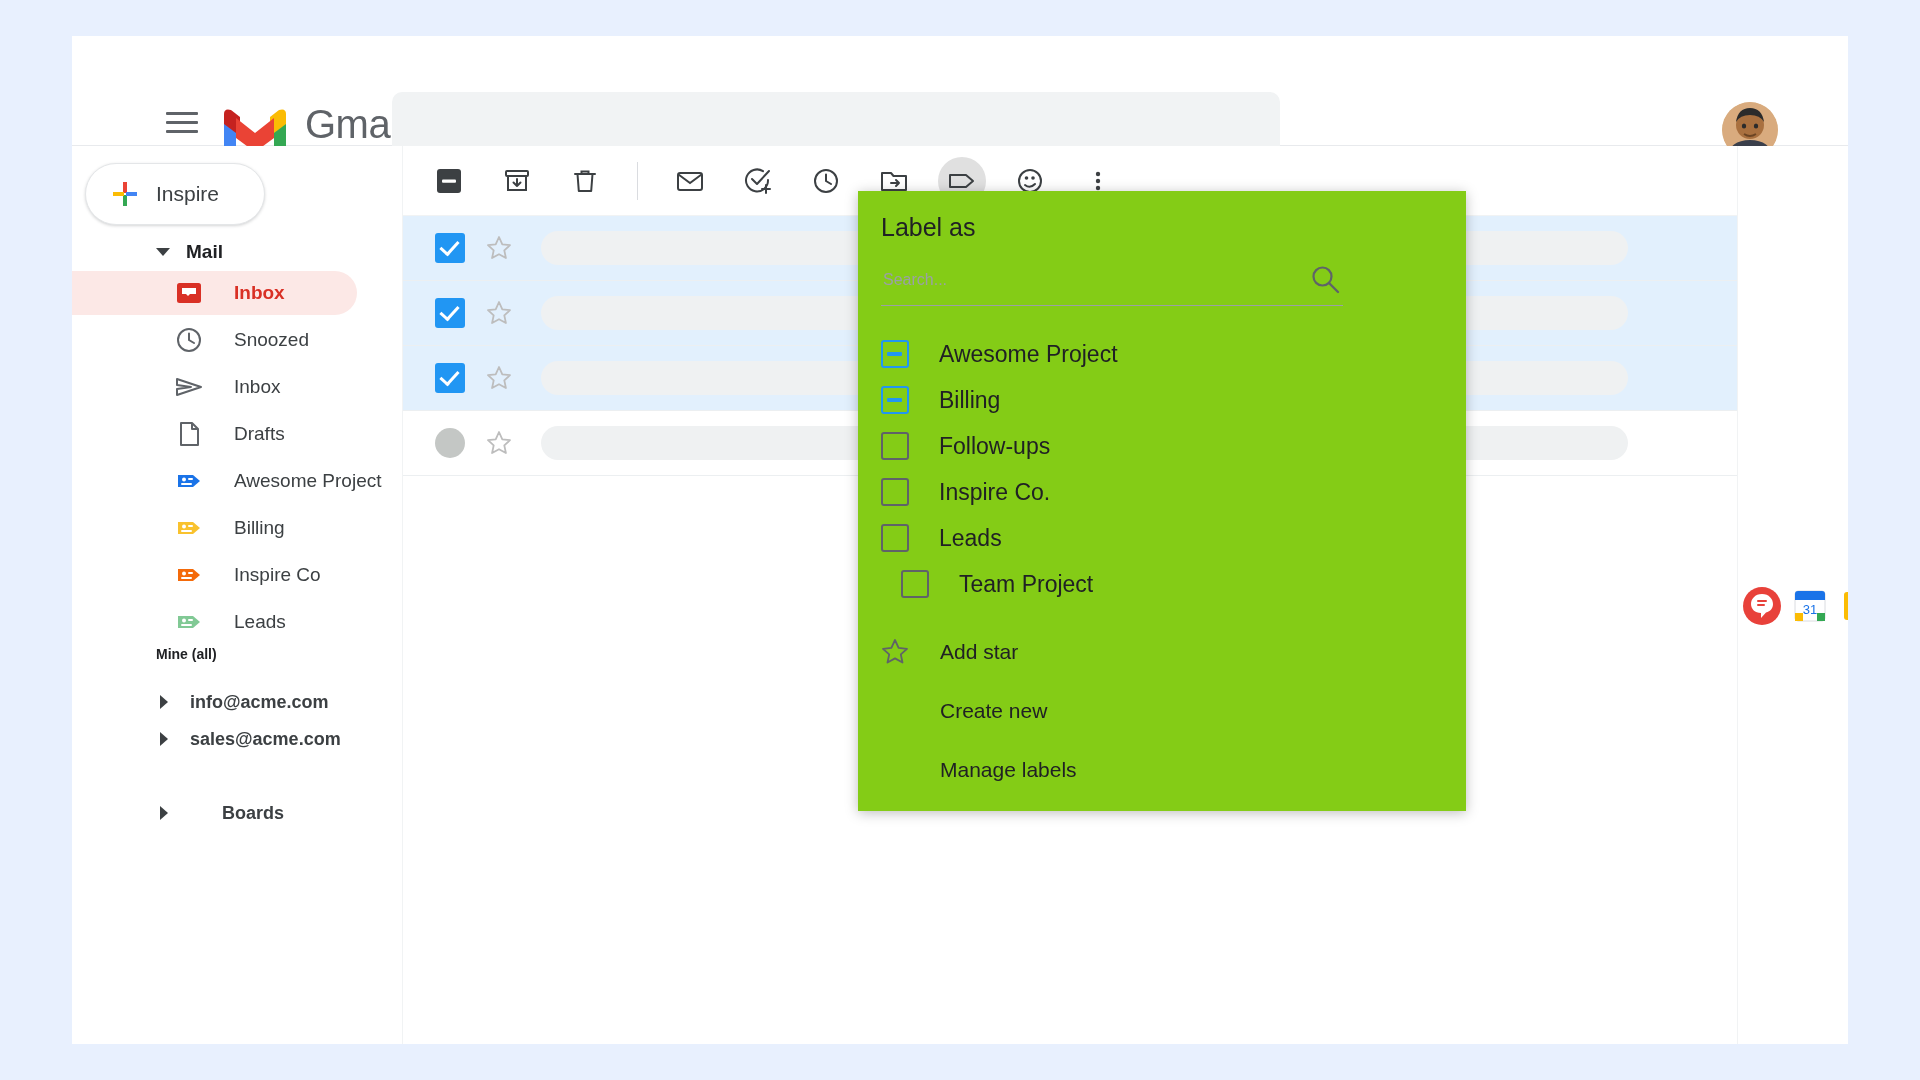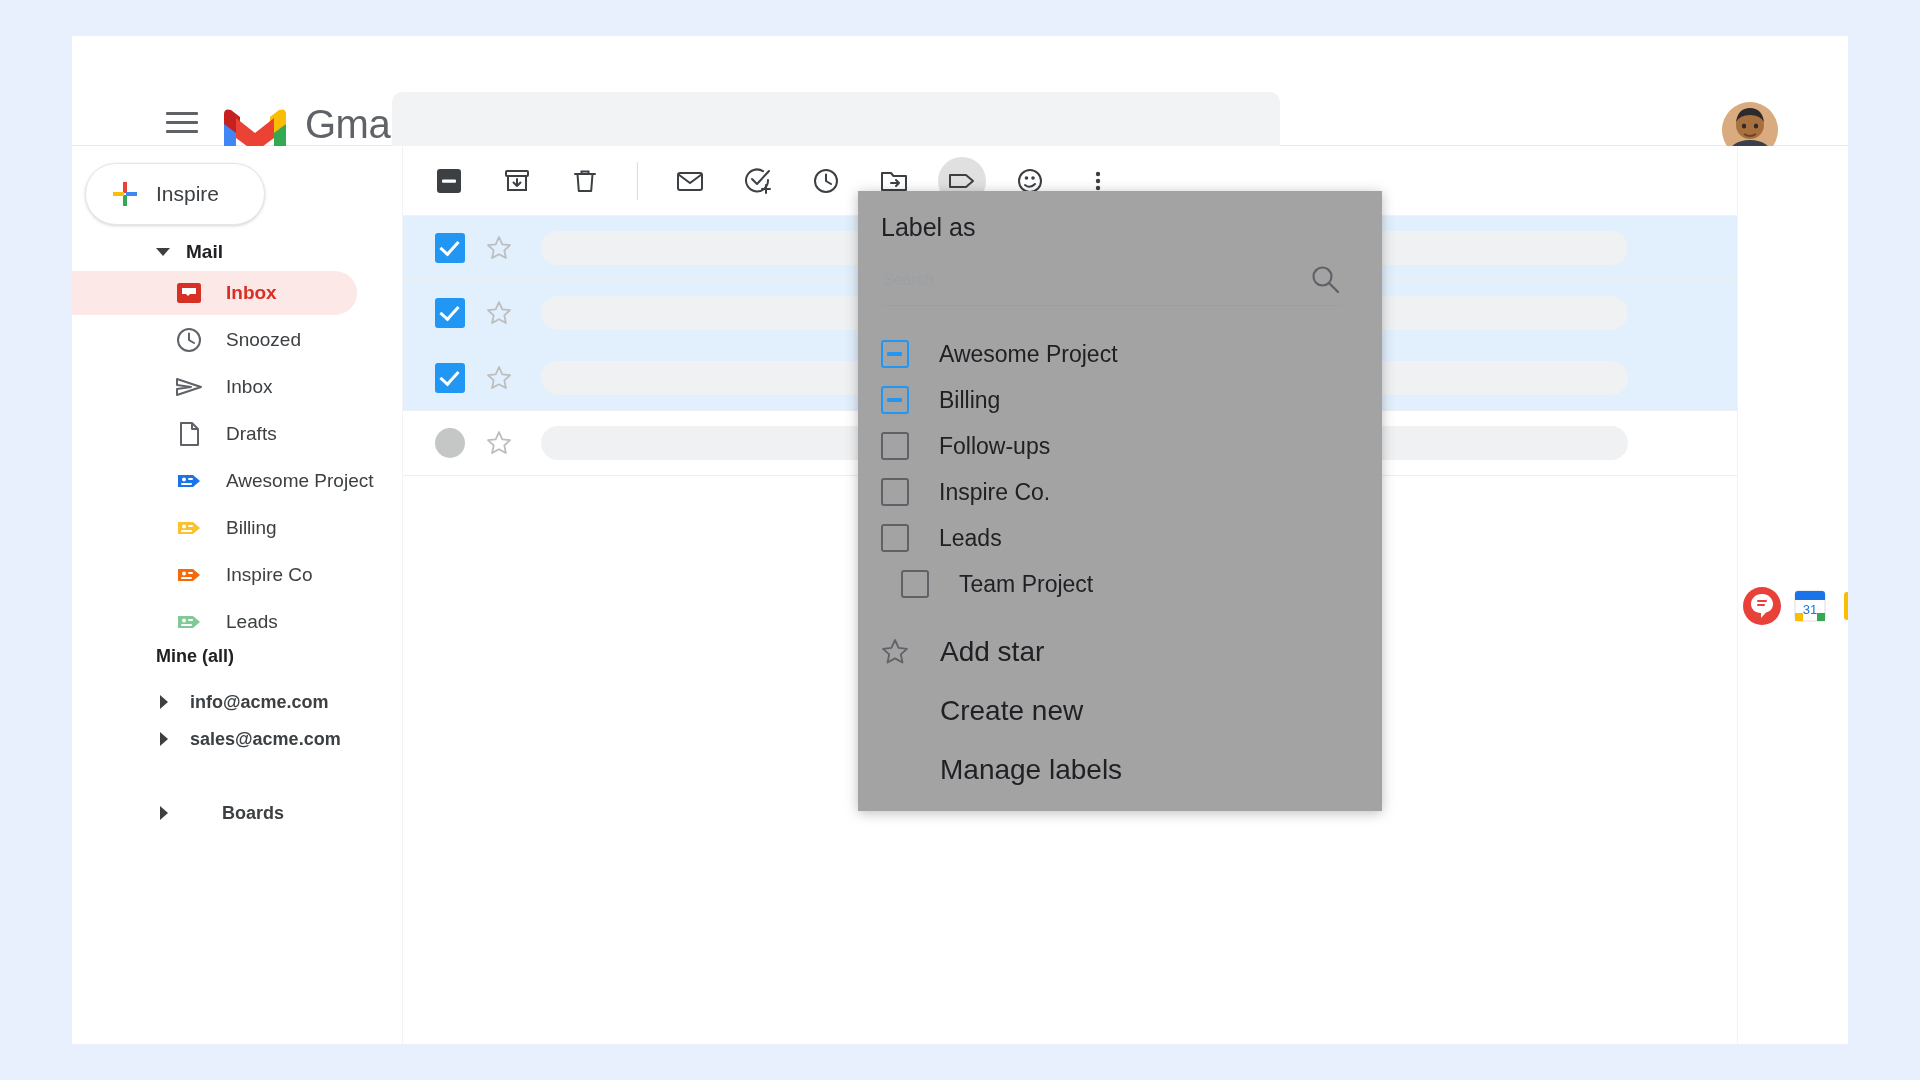--- a/index.html
+++ b/index.html
@@ -148,20 +148,21 @@
   .nav-item {
     position: absolute;
     left: 0;
     width: 285px;
     height: 44px;
     display: flex;
     align-items: center;
     border-radius: 0 22px 22px 0;
     cursor: pointer;
     box-sizing: border-box;
+    gap: 8px;
   }
   .nav-item.active {
     background: #fce8e6;
   }
   .nav-icon {
     width: 30px; height: 30px;
     margin-left: 102px;
     margin-right: 22px;
     flex: none;
     display: flex;
@@ -174,21 +175,21 @@
     white-space: nowrap;
   }
   .nav-item.active .nav-label {
     color: #d93025;
     font-weight: bold;
   }
 
   .group-title {
     position: absolute;
     left: 84px;
-    font-size: 18px;
+    font-size: 14px;
     font-weight: bold;
     color: #202124;
     white-space: nowrap;
   }
 
   .tree-item {
     position: absolute;
     left: 0;
     height: 40px;
     display: flex;
@@ -338,23 +339,23 @@
     position: absolute;
     background: #5f6368;
   }
   .rail-plus::before { width: 24px; height: 2.5px; left: 12px; top: 23px; }
   .rail-plus::after  { height: 24px; width: 2.5px; top: 12px; left: 23px; }
 
   
   .dropdown {
     position: absolute;
     left: 786px; top: 155px;
-    width: 524px;
+    width: 608px;
     height: 620px;
-    background: #a3a3a3;
+    background: #84cc16;
     box-shadow: 0 2px 12px rgba(0,0,0,0.26);
     z-index: 40;
     box-sizing: border-box;
   }
   .dd-title {
     position: absolute;
     left: 23px; top: 22px;
     font-size: 25px;
     color: #202124;
     white-space: nowrap;
@@ -430,21 +431,21 @@
     align-items: center;
     cursor: pointer;
   }
   .dd-star {
     width: 30px; height: 30px;
     margin-left: 22px;
     margin-right: 30px;
     flex: none;
   }
   .dd-action-label {
-    font-size: 28px;
+    font-size: 21px;
     color: #202124;
     white-space: nowrap;
   }
   .dd-action-label.indent { margin-left: 82px; }
 </style>
 </head>
 <body>
 
 <div class="page">
 

